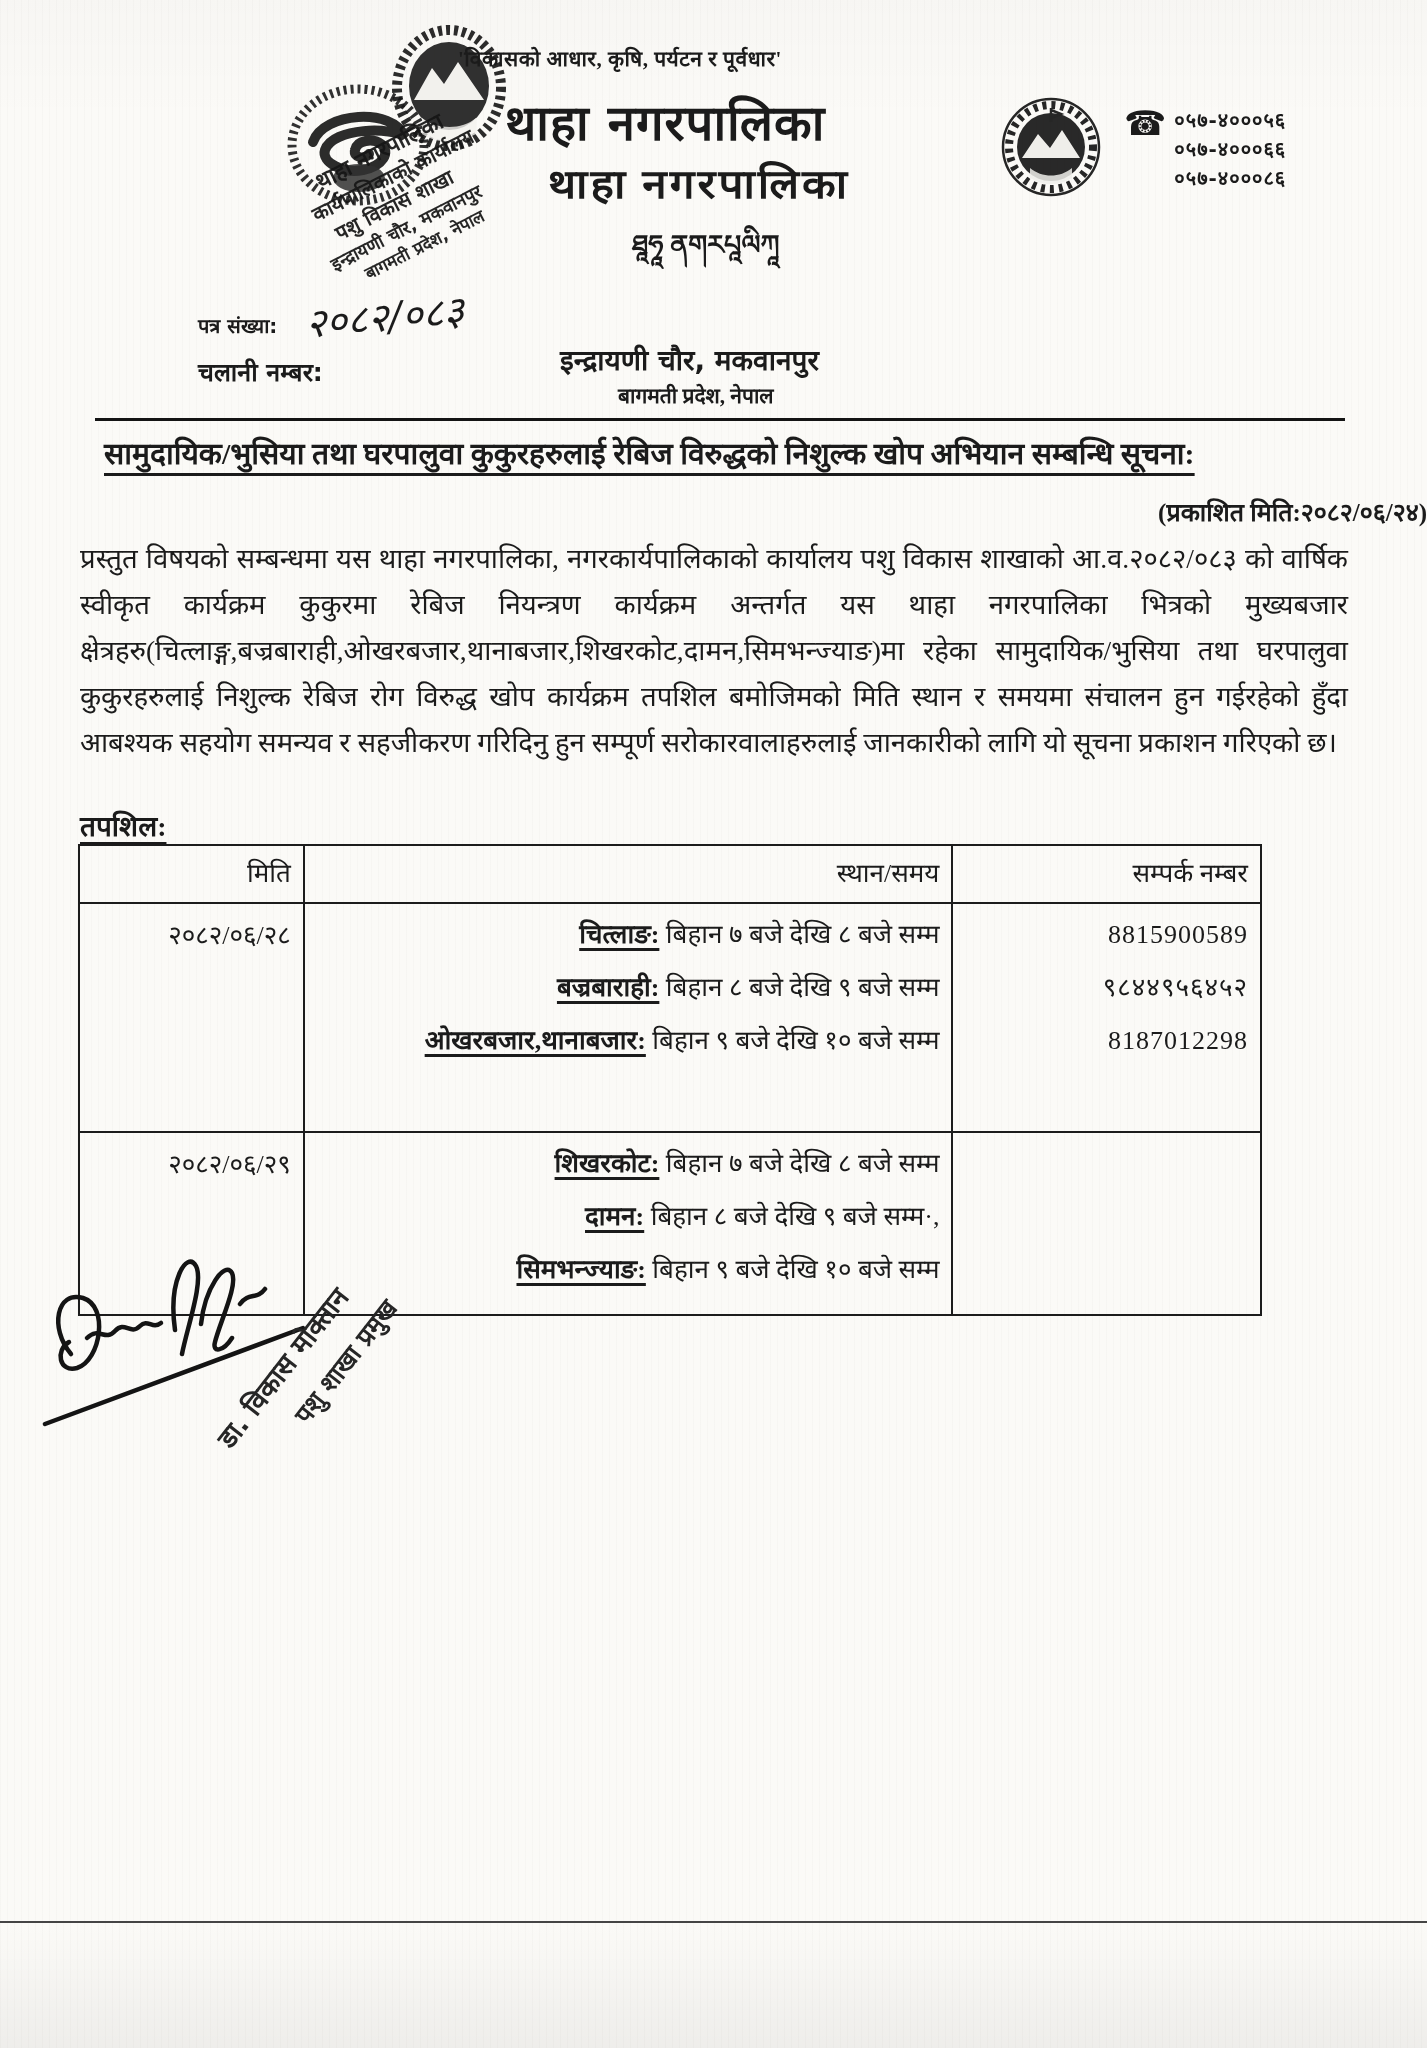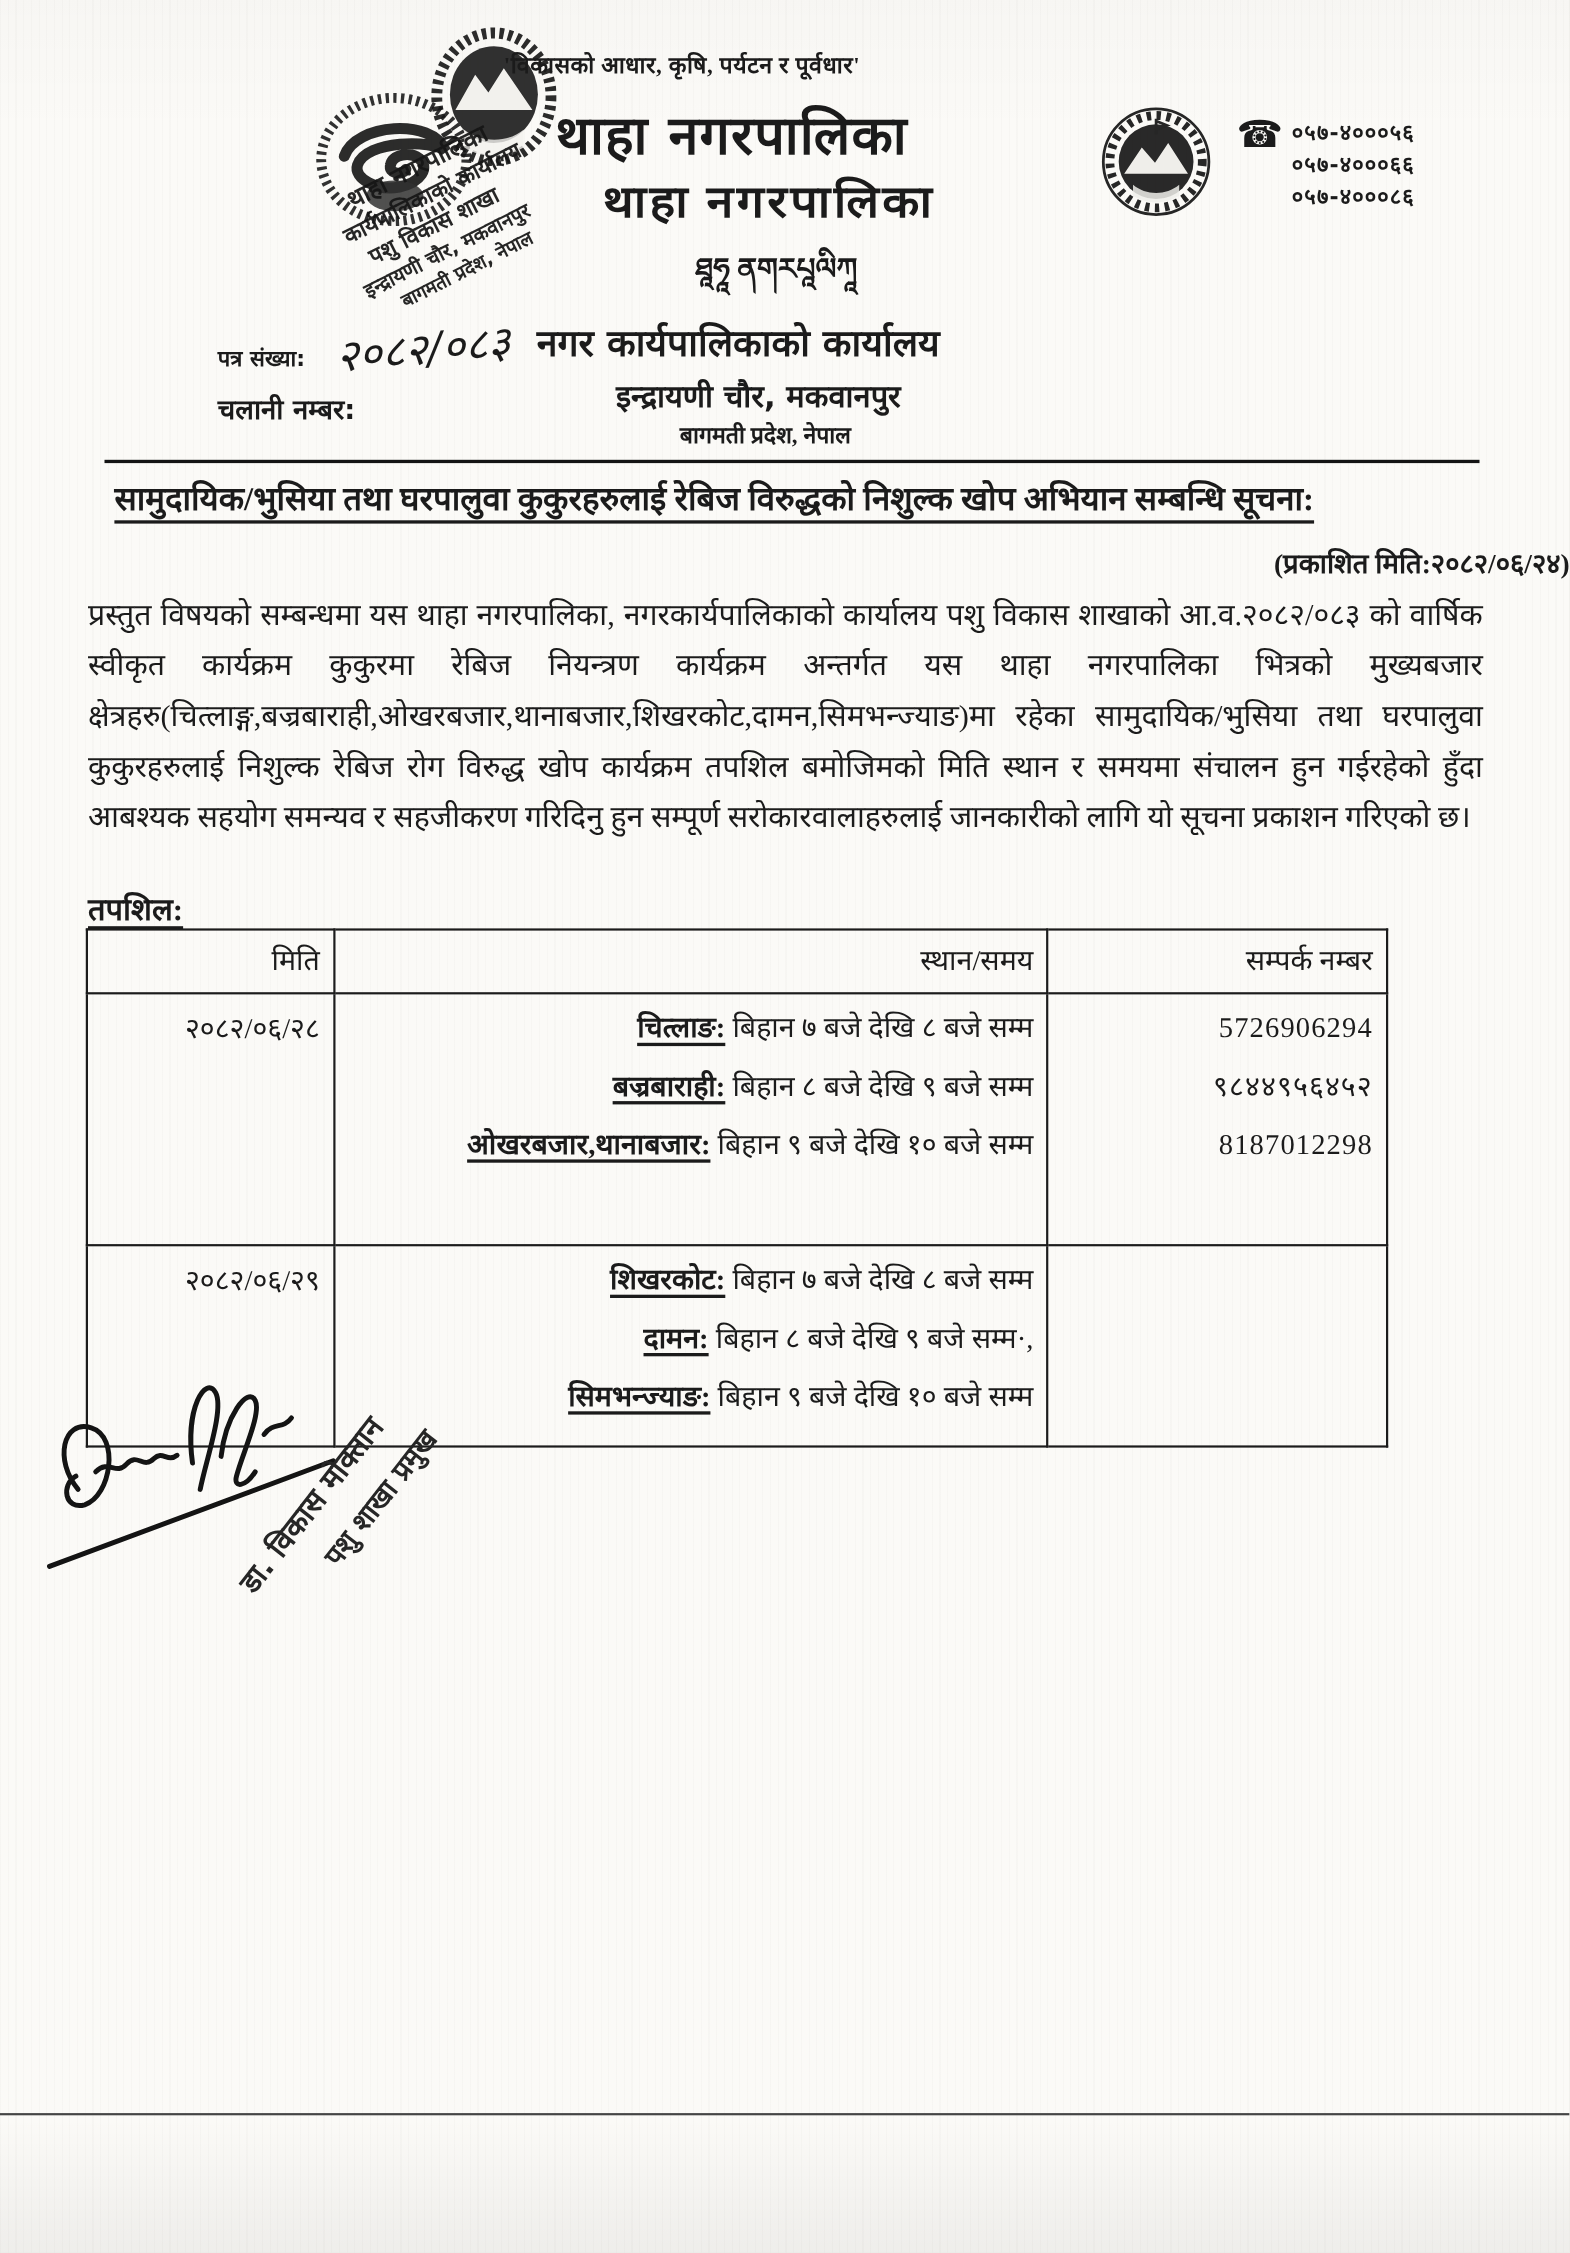--- a/index.html
+++ b/index.html
@@ -101,21 +101,20 @@
     <circle cx="51" cy="55" r="34" fill="#1e1e1e"></circle>
     <path d="M22,66 L38,42 L50,56 L62,38 L80,66 Z" fill="#efeeea"></path>
     <path d="M30,76 C42,86 60,86 72,76 L72,86 C58,94 44,94 30,86 Z" fill="#efeeea" opacity=".85"></path>
     <path d="M51,16 L51,30 M51,18 L61,22 L51,26" stroke="#1b1b1b" stroke-width="2.5" fill="none"></path>
   </svg>
 
   <div class="abs tagline">'विकासको आधार, कृषि, पर्यटन र पूर्वधार'</div>
   <div class="abs name-main">थाहा नगरपालिका</div>
   <div class="abs name-alt">थाहा नगरपालिका</div>
   <div class="abs name-tib">ཐཱཧཱ ནགརཔཱལིཀཱ</div>
-  <div class="abs office-name">नगर कार्यपालिकाको कार्यालय</div>
   <div class="abs addr1">इन्द्रायणी चौर, मकवानपुर</div>
   <div class="abs addr2">बागमती प्रदेश, नेपाल</div>
 
   <div class="abs phone-wrap">
     <div class="phone-icon">☎</div>
     <div>
         <div class="phone-num">०५७-४०००५६</div>
         <div class="phone-num">०५७-४०००६६</div>
         <div class="phone-num">०५७-४०००८६</div>
       </div>
@@ -146,21 +145,21 @@
     </thead>
     <tbody>
         <tr class="row1">
           <td>२०८२/०६/२८</td>
           <td>
             <div class="entry"><span class="place">चित्लाङ:</span><span> बिहान ७ बजे देखि ८ बजे सम्म</span></div>
             <div class="entry"><span class="place">बज्रबाराही:</span><span> बिहान ८ बजे देखि ९ बजे सम्म</span></div>
             <div class="entry"><span class="place">ओखरबजार,थानाबजार:</span><span> बिहान ९ बजे देखि १० बजे सम्म</span></div>
           </td>
           <td>
-            <div class="centry">5726906294</div>
+            <div class="centry">8815900589</div>
             <div class="centry">९८४४९५६४५२</div>
             <div class="centry">8187012298</div>
           </td>
         </tr>
         <tr class="row2">
           <td>२०८२/०६/२९</td>
           <td>
             <div class="entry"><span class="place">शिखरकोट:</span><span> बिहान ७ बजे देखि ८ बजे सम्म</span></div>
             <div class="entry"><span class="place">दामन:</span><span> बिहान ८ बजे देखि ९ बजे सम्म·,</span></div>
             <div class="entry"><span class="place">सिमभन्ज्याङ:</span><span> बिहान ९ बजे देखि १० बजे सम्म</span></div>

